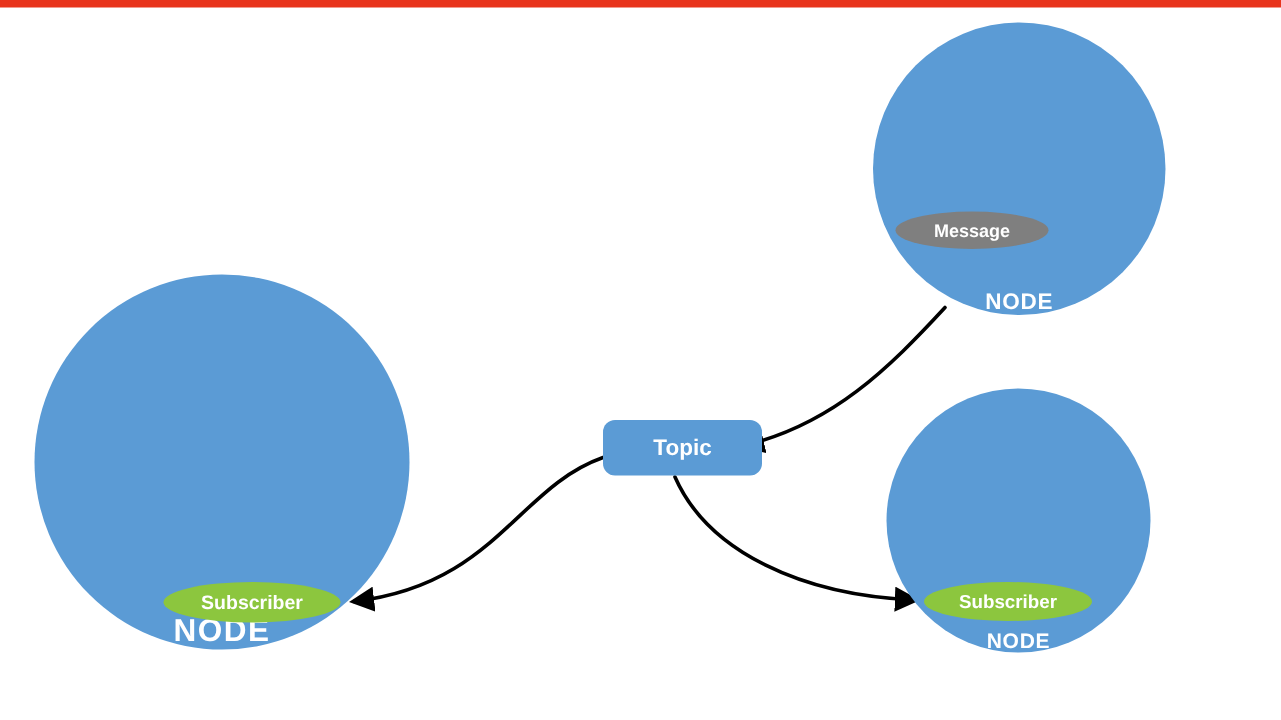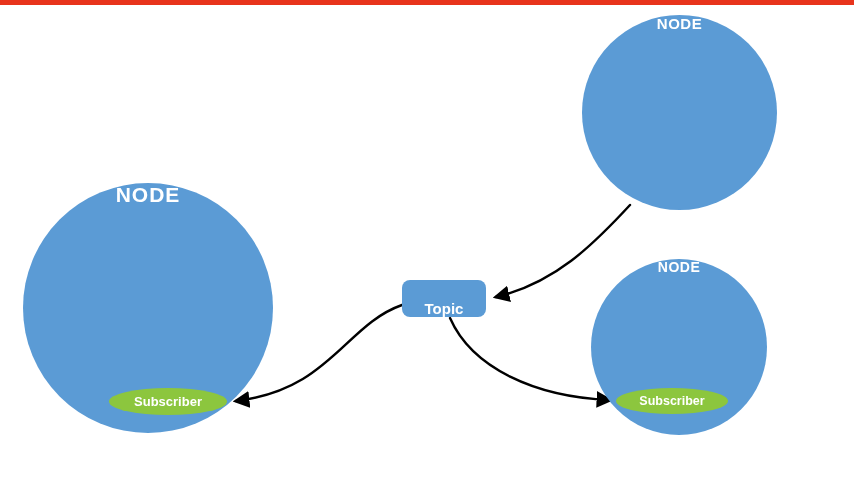--- a/index.html
+++ b/index.html
@@ -10,30 +10,30 @@
     --subscriber-fill:#8cc63e;
     --message-fill:#7f7f7f;
     --arrow:#000000;
   }
   *{margin:0;padding:0;box-sizing:border-box;}
   html,body{width:854px;height:480px;}
   body{font-family:"Liberation Sans",sans-serif;background:#ffffff;}
   .stage{position:relative;width:854px;height:480px;background:#ffffff;overflow:hidden;}
   .top-bar{position:absolute;top:0;left:0;width:100%;height:5px;background:var(--top-bar);}
   .caption{position:absolute;left:65px;top:61px;font-size:14px;line-height:21px;color:#141414;white-space:pre-line;}
-  .circle{position:absolute;border-radius:50%;background:var(--node-fill);display:flex;align-items:flex-start;justify-content:center;color:#ffffff;font-weight:bold;}
+  .circle{position:absolute;border-radius:50%;background:var(--node-fill);display:flex;align-items:flex-end;justify-content:center;color:#ffffff;font-weight:bold;}
   .node-left{left:23px;top:183px;width:250px;height:250px;font-size:21px;letter-spacing:1px;}
   .node-tr{left:582px;top:15px;width:195px;height:195px;font-size:15px;letter-spacing:0.5px;}
   .node-br{left:591px;top:259px;width:176px;height:176px;font-size:14px;letter-spacing:0.5px;}
   .badge{position:absolute;border-radius:50%;display:flex;align-items:center;justify-content:center;color:#ffffff;font-weight:bold;font-size:13px;}
   .badge-subscriber-left{left:109px;top:388px;width:118px;height:27px;background:var(--subscriber-fill);}
   .badge-message{left:597px;top:141px;width:102px;height:25px;background:var(--message-fill);font-size:12px;font-weight:600;}
   .badge-publisher{left:621px;top:168px;width:118px;height:28px;background:var(--publisher-fill);}
   .badge-subscriber-br{left:616px;top:388px;width:112px;height:26px;background:var(--subscriber-fill);font-size:12.5px;}
-  .topic{position:absolute;left:402px;top:280px;width:84px;height:37px;background:var(--topic-fill);border-radius:8px;display:flex;align-items:flex-end;justify-content:center;color:#ffffff;font-weight:bold;font-size:15px;}
+  .topic{position:absolute;left:402px;top:280px;width:106px;height:37px;background:var(--topic-fill);border-radius:8px;display:flex;align-items:center;justify-content:center;color:#ffffff;font-weight:bold;font-size:15px;}
   .arrows{position:absolute;left:0;top:0;width:854px;height:480px;pointer-events:none;}
   .arrows .line{fill:none;stroke:var(--arrow);stroke-width:2.4;stroke-linecap:round;}
   .arrows .head{fill:var(--arrow);}
 </style>
 </head>
 <body>
 
 <div class="stage">
 
   <div class="top-bar"></div>
@@ -55,20 +55,23 @@
   </div>
 
   <div class="circle node-tr">
     <span>NODE</span>
   </div>
 
   <div class="circle node-br">
     <span>NODE</span>
   </div>
 
+  <div class="badge badge-message">
+    <span>Message</span>
+  </div>
 
 
   <div class="badge badge-subscriber-left">
     <span>Subscriber</span>
   </div>
 
   <div class="badge badge-subscriber-br">
     <span>Subscriber</span>
   </div>
 

